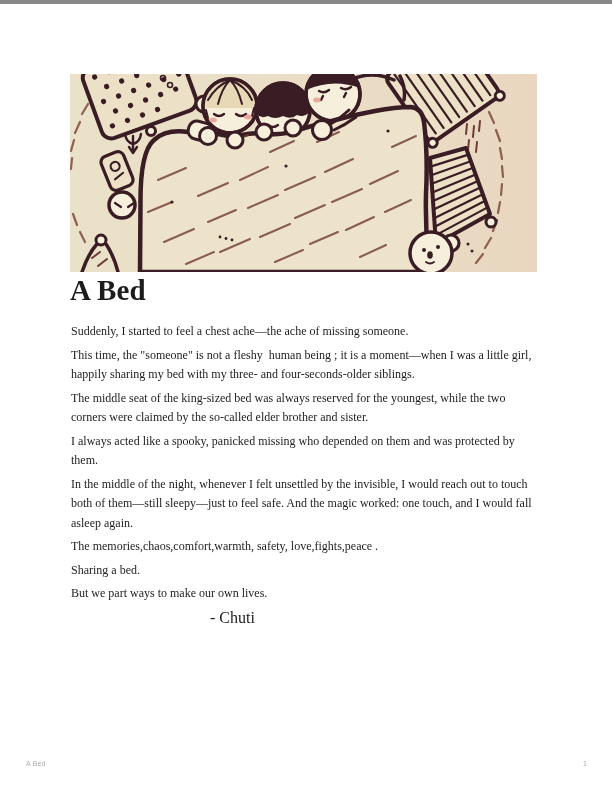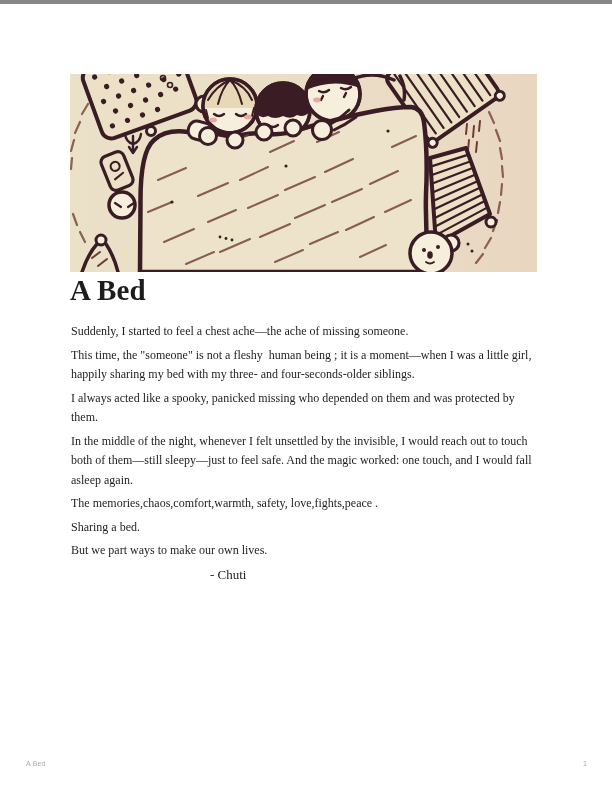--- a/index.html
+++ b/index.html
@@ -27,21 +27,21 @@
   }
   .body-text { margin: 0 70px 0 71px; width: 468px; }
   .para {
     margin: 0 0 4px 0;
     font-size: 12px;
     line-height: 19.5px;
     white-space: pre-wrap;
   }
   .signature {
     margin: 0 0 0 210px;
-    font-size: 13px;
+    font-size: 16px;
     line-height: 19.5px;
     white-space: pre-wrap;
   }
   .footer {
     position: absolute;
     left: 26px; right: 25px; bottom: 28px;
     display: flex; justify-content: space-between;
     font-family: "Liberation Sans", sans-serif;
     font-size: 7px; line-height: 8px;
     color: var(--footer, #a9a9a9);
@@ -239,20 +239,21 @@
         <path class="s" stroke-width="1.8" d="M356,188 q4,3 8,0"></path>
       </g>
     </svg>
   </figure>
 
   <h1 class="title">A Bed</h1>
 
   <div class="body-text">
       <p class="para">Suddenly, I started to feel a chest ache—the ache of missing someone.</p>
       <p class="para">This time, the "someone" is not a fleshy  human being ; it is a moment—when I was a little girl, happily sharing my bed with my three- and four-seconds-older siblings.</p>
+      <p class="para">The middle seat of the king-sized bed was always reserved for the youngest, while the two corners were claimed by the so-called elder brother and sister.</p>
       <p class="para">I always acted like a spooky, panicked missing who depended on them and was protected by them.</p>
       <p class="para">In the middle of the night, whenever I felt unsettled by the invisible, I would reach out to touch both of them—still sleepy—just to feel safe. And the magic worked: one touch, and I would fall asleep again.</p>
       <p class="para">The memories,chaos,comfort,warmth, safety, love,fights,peace .</p>
       <p class="para">Sharing a bed.</p>
       <p class="para">But we part ways to make our own lives.</p>
     </div>
 
   <div class="signature">- Chuti</div>
 
   <div class="footer">

